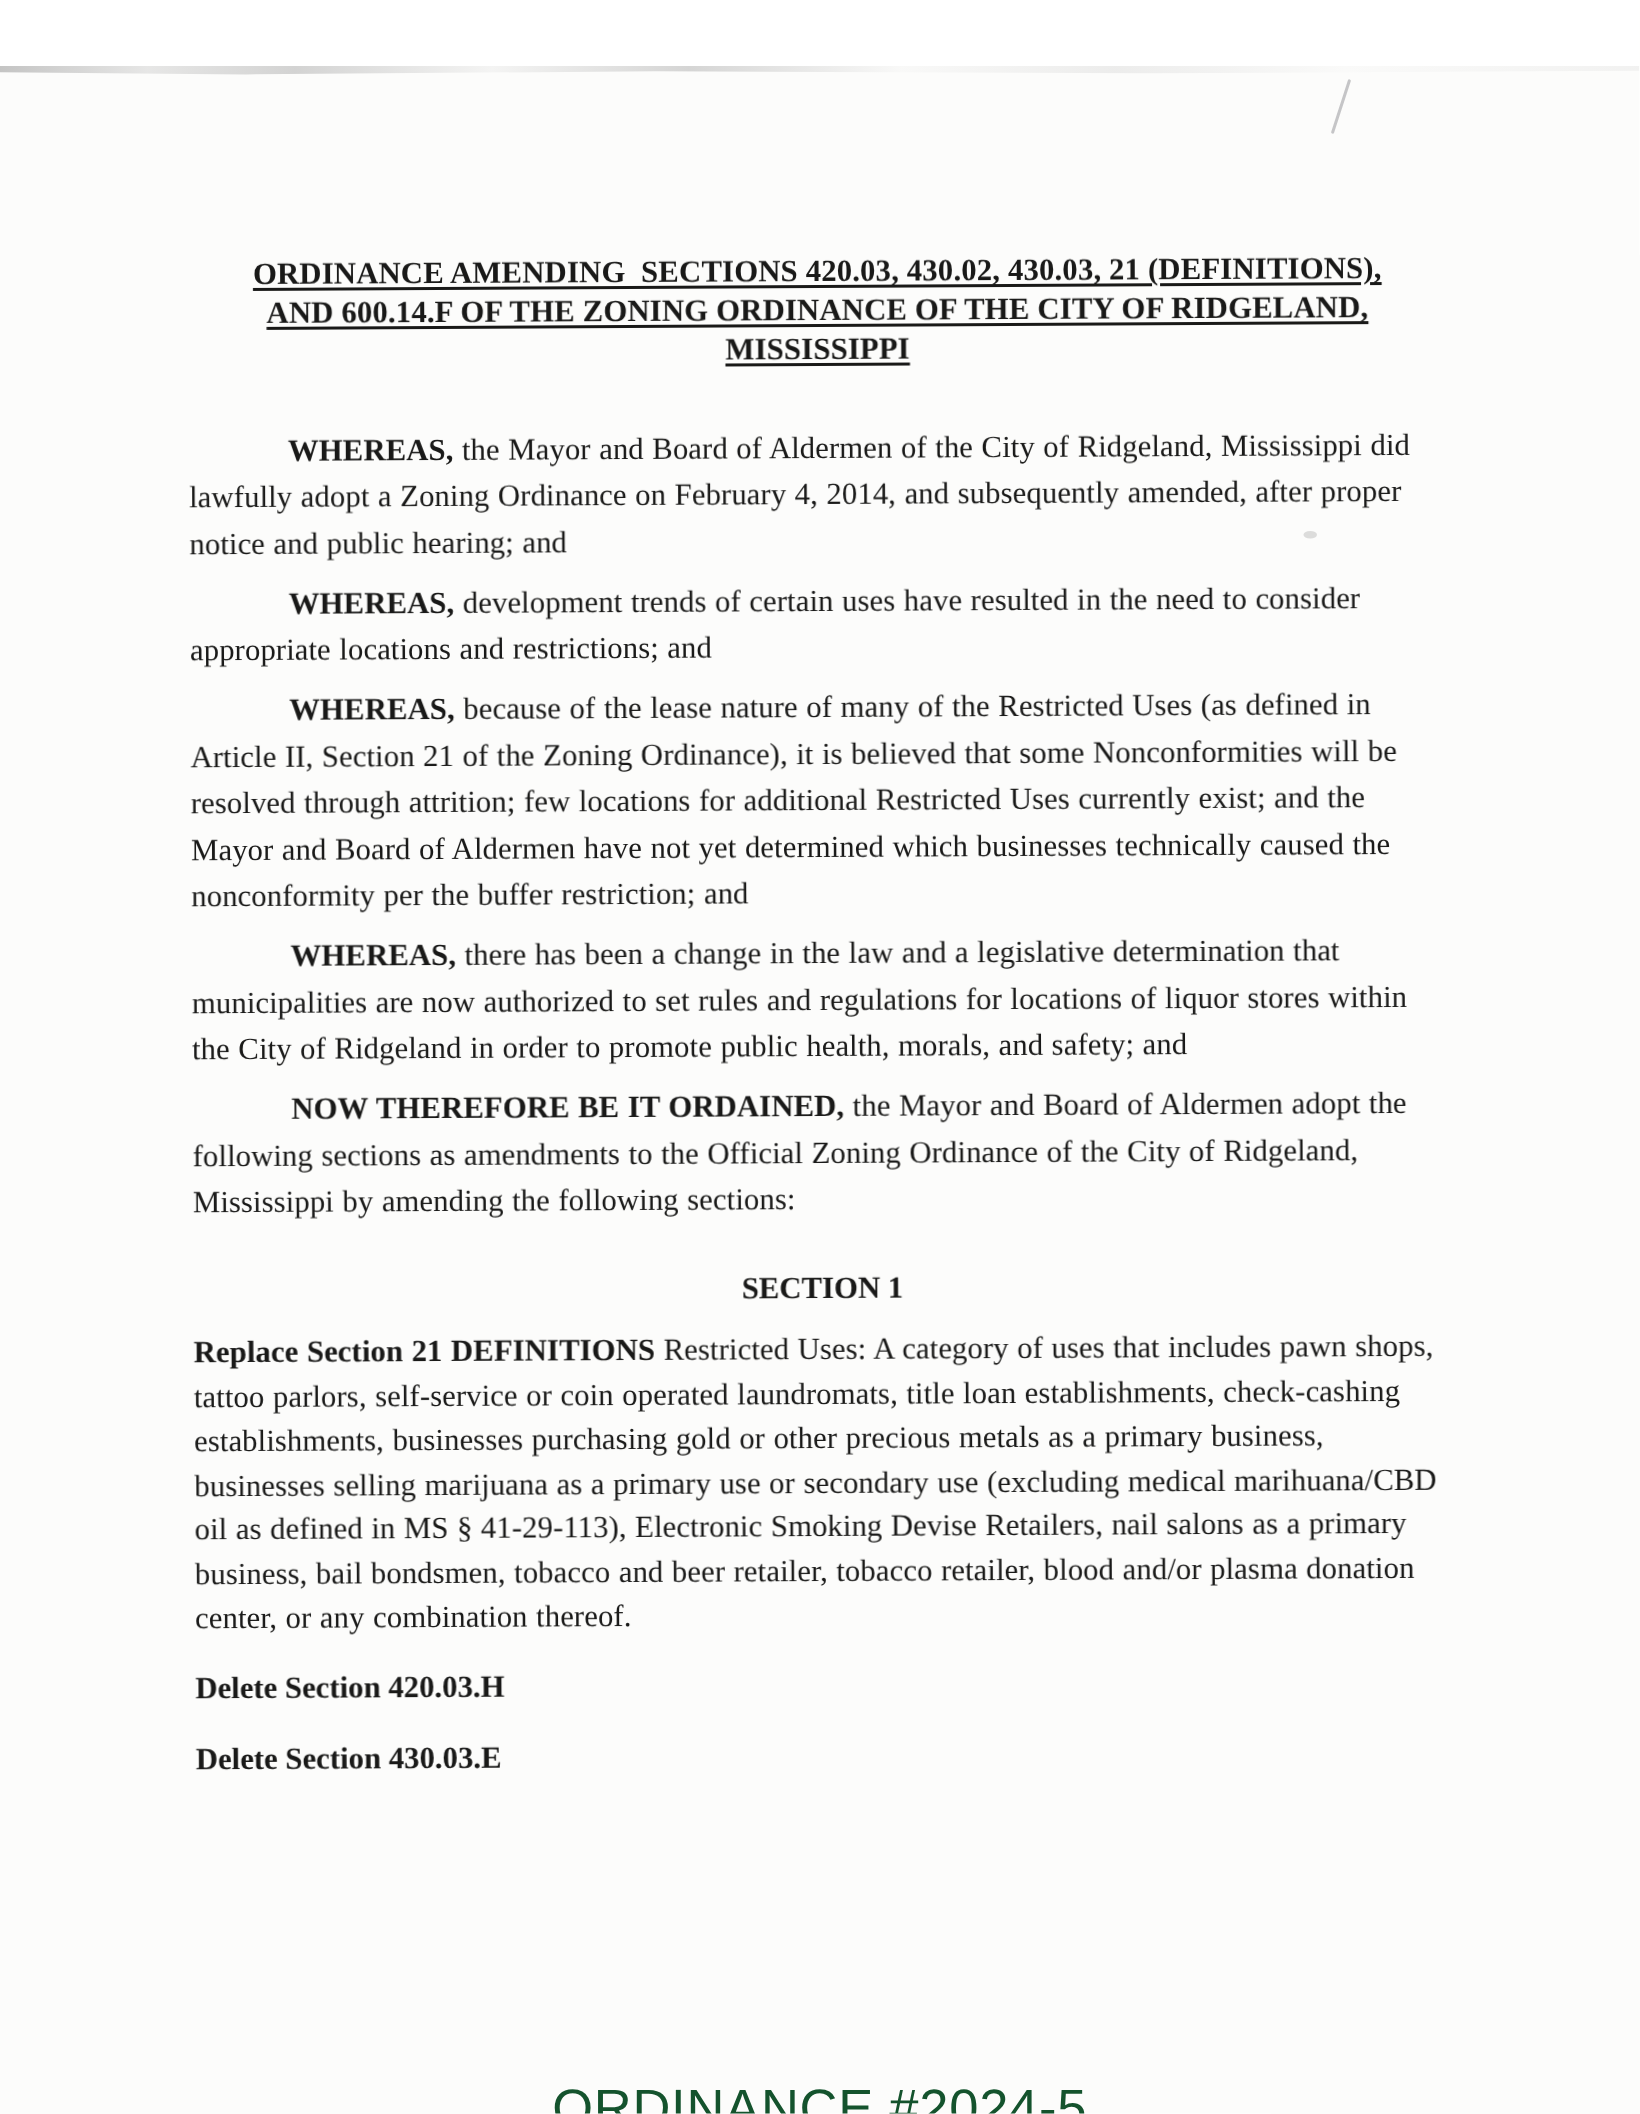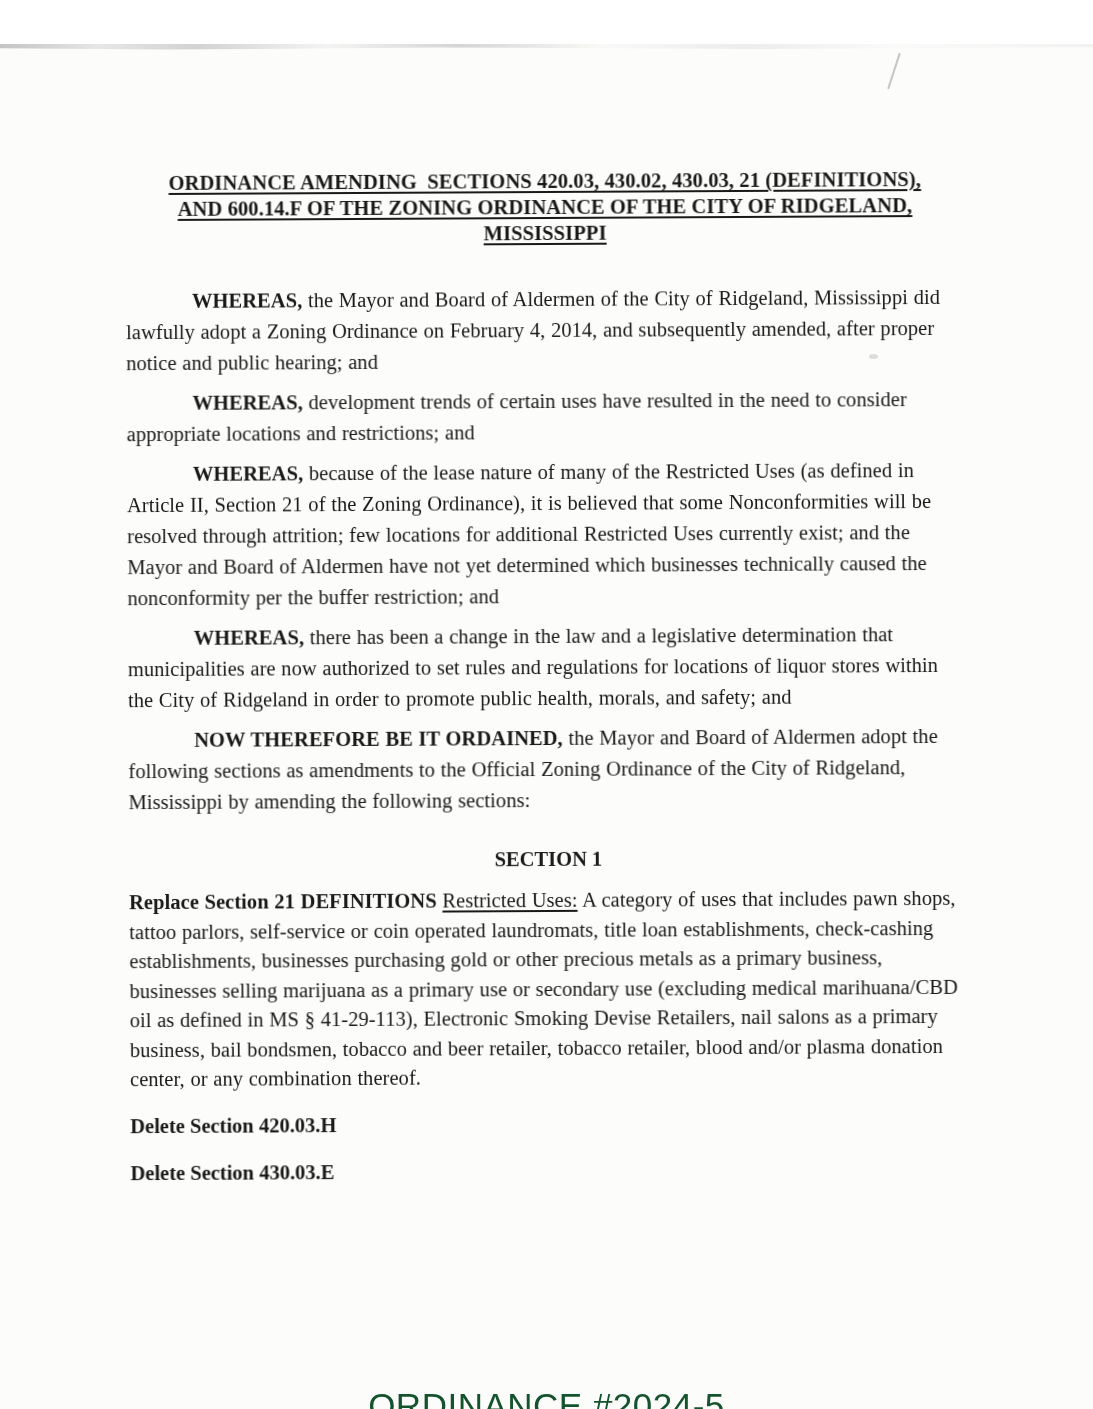--- a/index.html
+++ b/index.html
@@ -76,21 +76,20 @@
     text-align: center;
     font-size: 20.5px;
     font-weight: bold;
   }
   .para.flush {
     text-indent: 0;
     margin-top: 15px;
     line-height: 29.5px;
   }
   .uline {
-    text-decoration: underline;
     text-decoration-thickness: 1.5px;
     text-underline-offset: 3px;
   }
   .delete-line {
     font-size: 20.5px;
     font-weight: bold;
     margin-top: 17px;
     line-height: 29px;
   }
   .delete-line + .delete-line { margin-top: 18px; }

